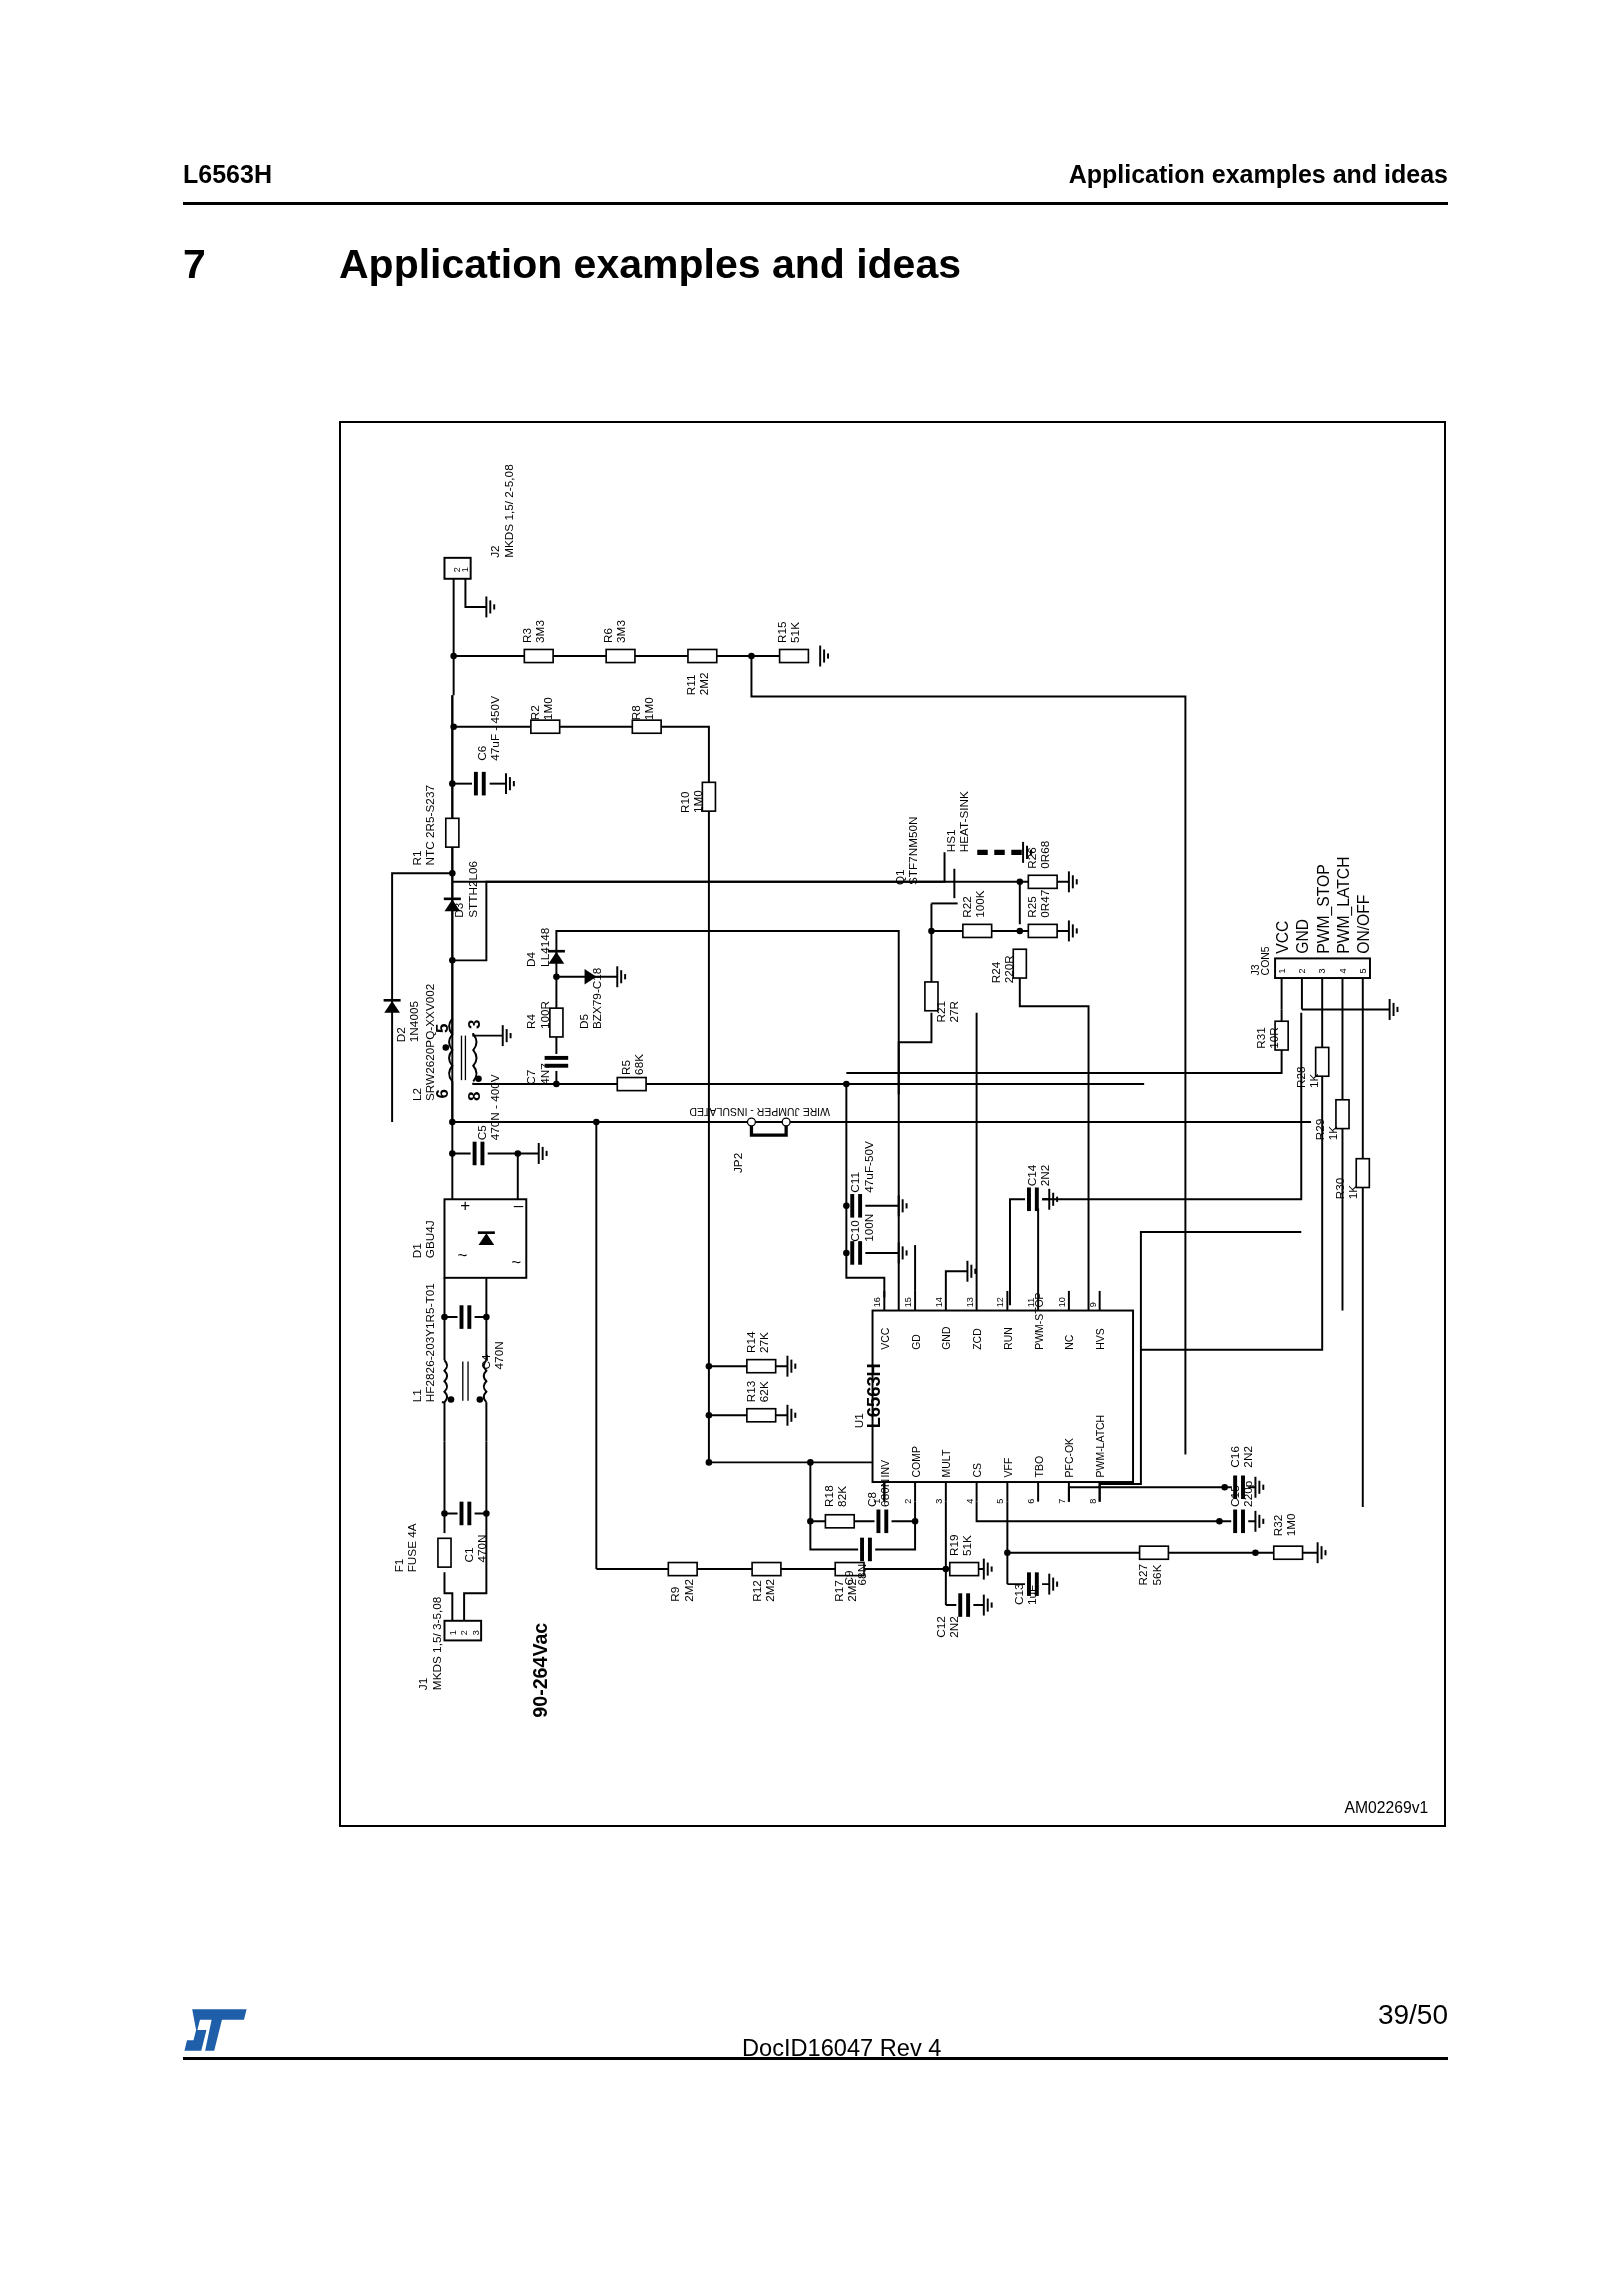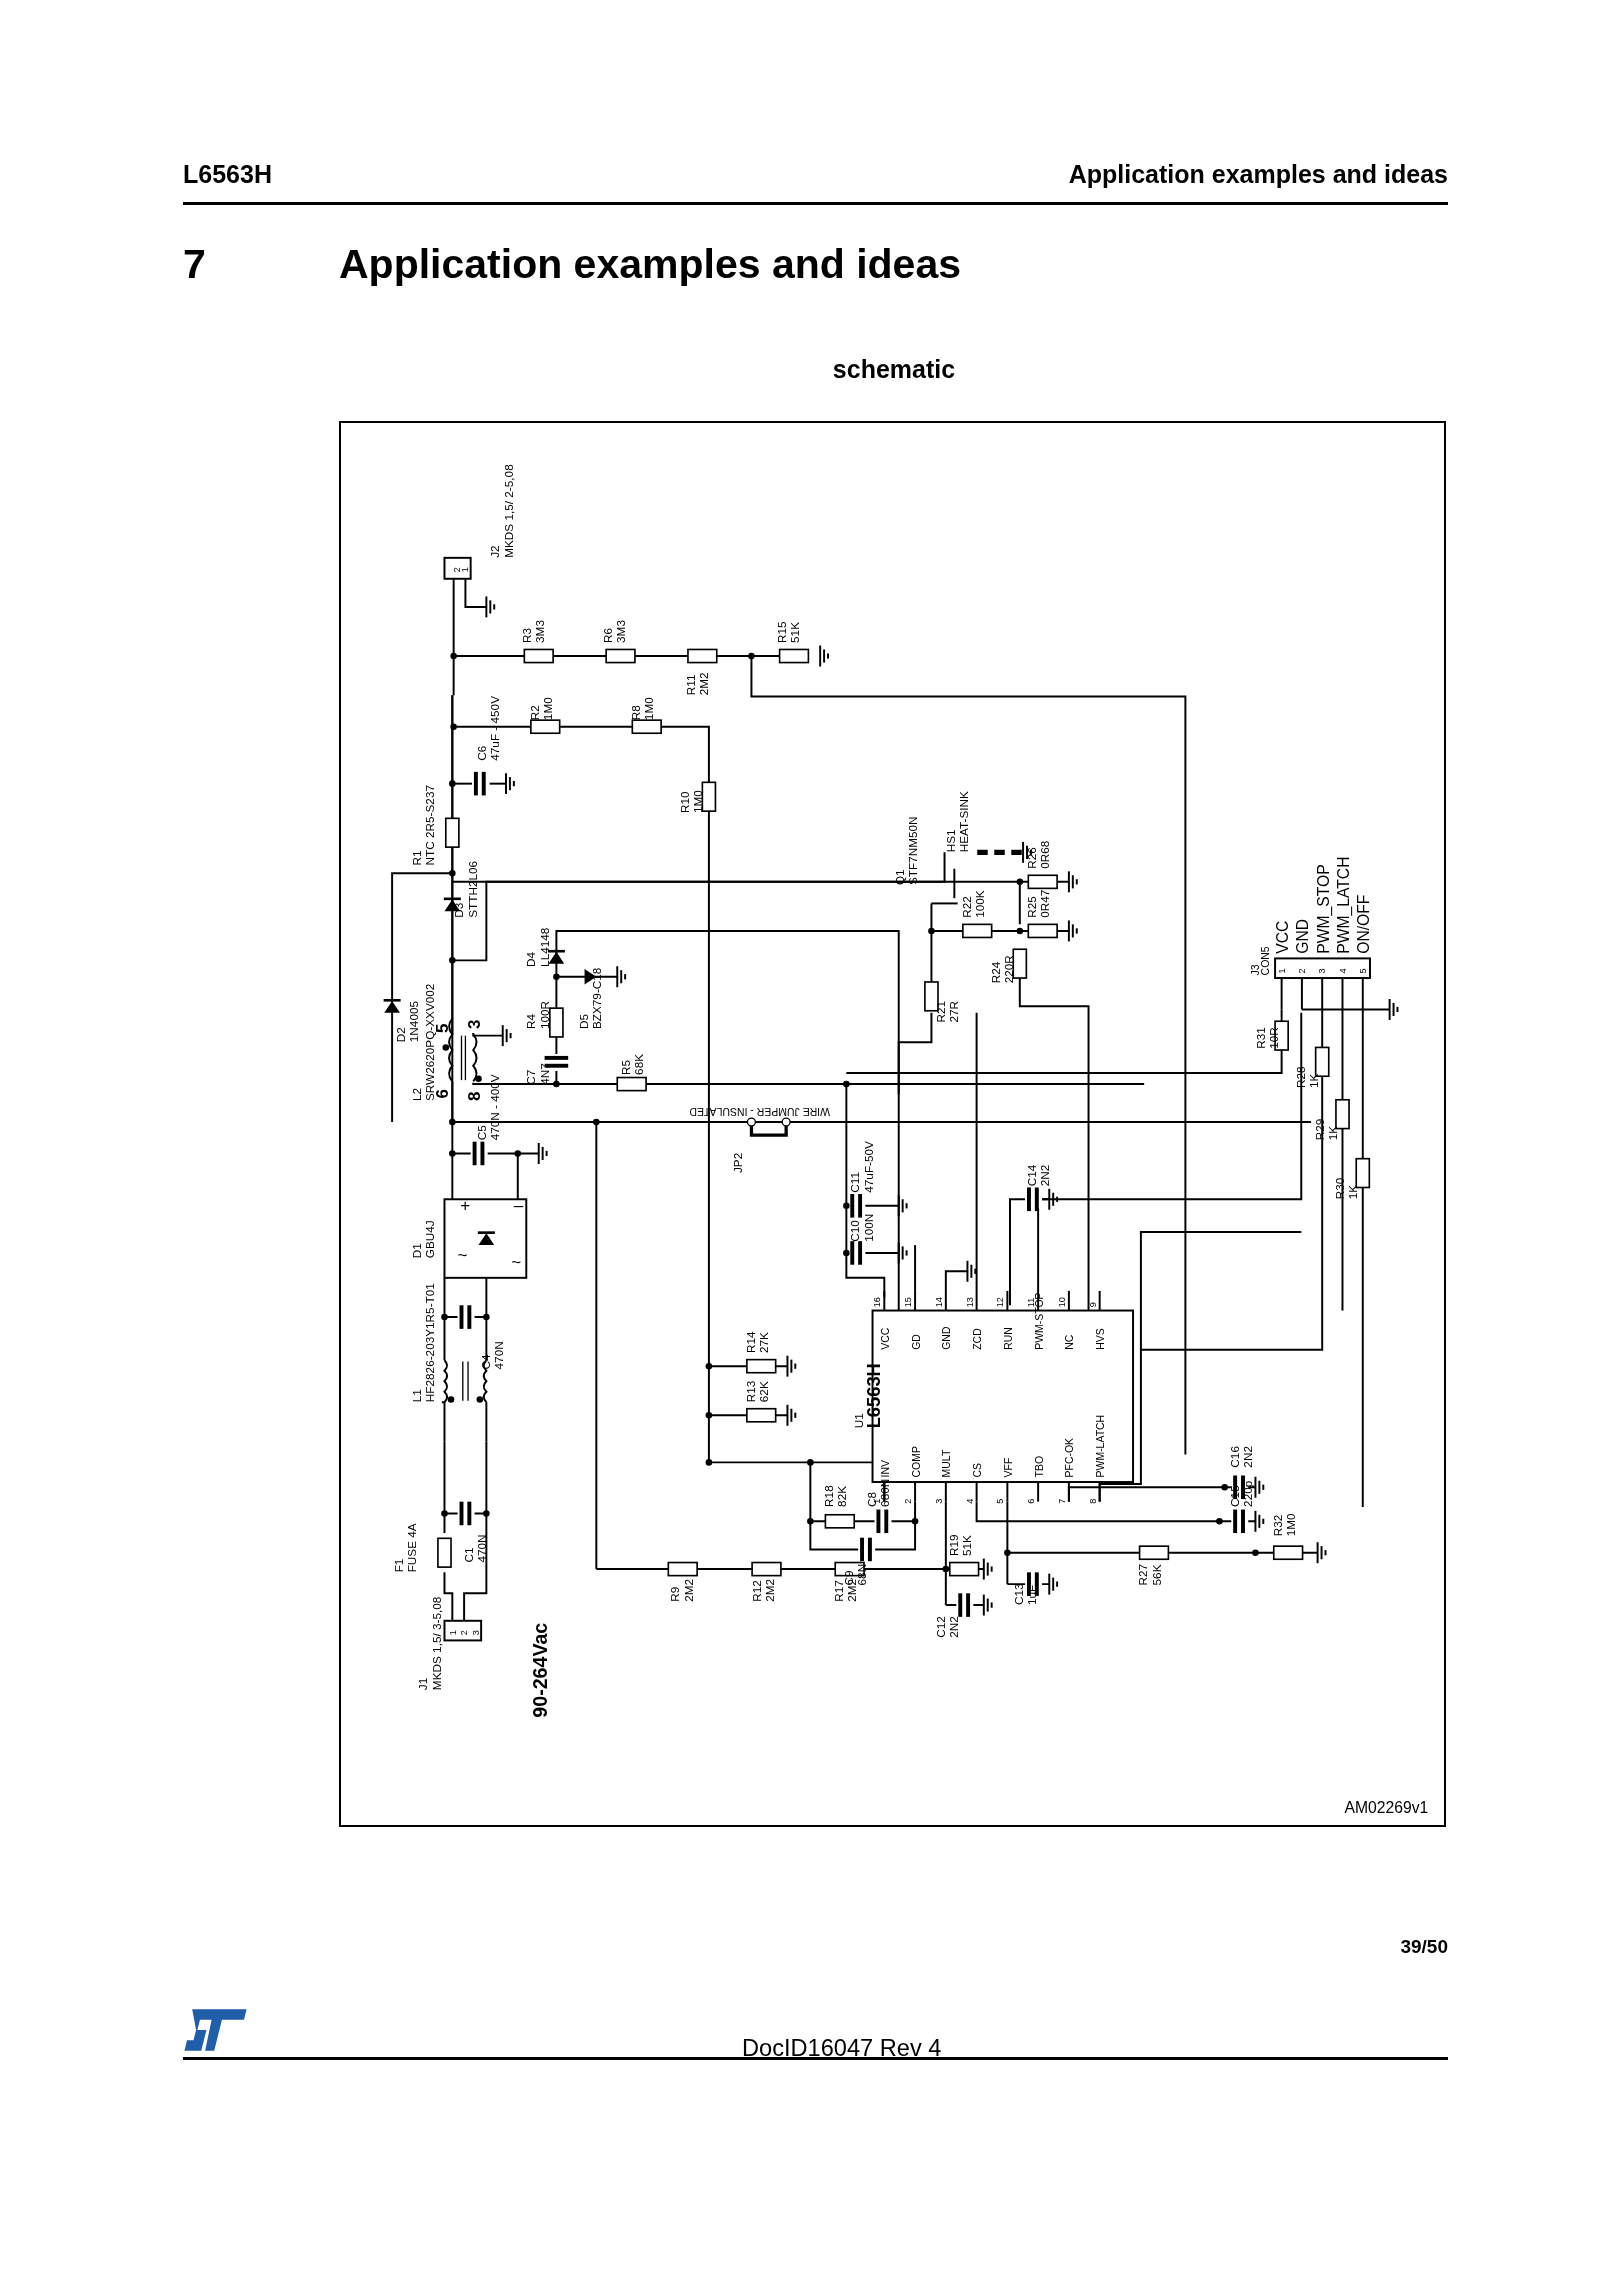--- a/index.html
+++ b/index.html
@@ -8,36 +8,35 @@
   .hdr-right { position:absolute; right:174px; top:160px; font-size:25px; font-weight:bold; }
   .hdr-rule { position:absolute; left:183px; width:1265px; top:202px; height:2.6px; background:#000; }
   .sec-num { position:absolute; left:183px; top:241px; font-size:41px; font-weight:bold; }
   .sec-title { position:absolute; left:339px; top:241px; font-size:41px; font-weight:bold; }
   .fig-cap { position:absolute; left:340px; width:1108px; top:353px; text-align:center; font-size:25px; font-weight:bold; line-height:33px; }
   .fig-box { position:absolute; left:339px; top:421px; width:1107px; height:1406px; border:2px solid #000; box-sizing:border-box; }
   .fig-box svg { position:absolute; left:0; top:0; }
   .fig-id { position:absolute; right:15.7px; bottom:7.9px; font-size:15.7px; }
   .foot-logo { position:absolute; left:183px; top:2008px; width:65px; height:44px; }
   .foot-doc { position:absolute; left:742px; top:2035px; font-size:23.6px; }
-  .foot-page { position:absolute; right:174px; top:1936px; font-size:19px;font-weight:bold; }
+  .foot-page { position:absolute; right:174px; top:1999px; font-size:28px; }
   .foot-rule { position:absolute; left:183px; width:1265px; top:2057px; height:2.6px; background:#000; }
   svg text { font-family:"Liberation Sans", sans-serif; }
 </style>
 </head>
 <body>
 
 <div class="hdr-left">L6563H</div>
 <div class="hdr-right">Application examples and ideas</div>
 <div class="hdr-rule"></div>
 
 <div class="sec-num">7</div>
 <div class="sec-title">Application examples and ideas</div>
 
 <div class="fig-cap">
-  <div>schematic</div>
 </div>
 
 <div class="fig-box">
   <svg id="schem" width="1103" height="1402" viewBox="0 0 1685 2142">
     <g id="wires" stroke="#000" stroke-width="3" fill="none">
         <polyline points="170,1830 170,1788 158,1788 158,1756"></polyline>
         <polyline points="188,1830 188,1788 222,1788 222,1666"></polyline>
         <polyline points="158,1696 158,1666"></polyline>
         <polyline points="158,1666 158,1556"></polyline>
         <polyline points="222,1666 222,1556"></polyline>

